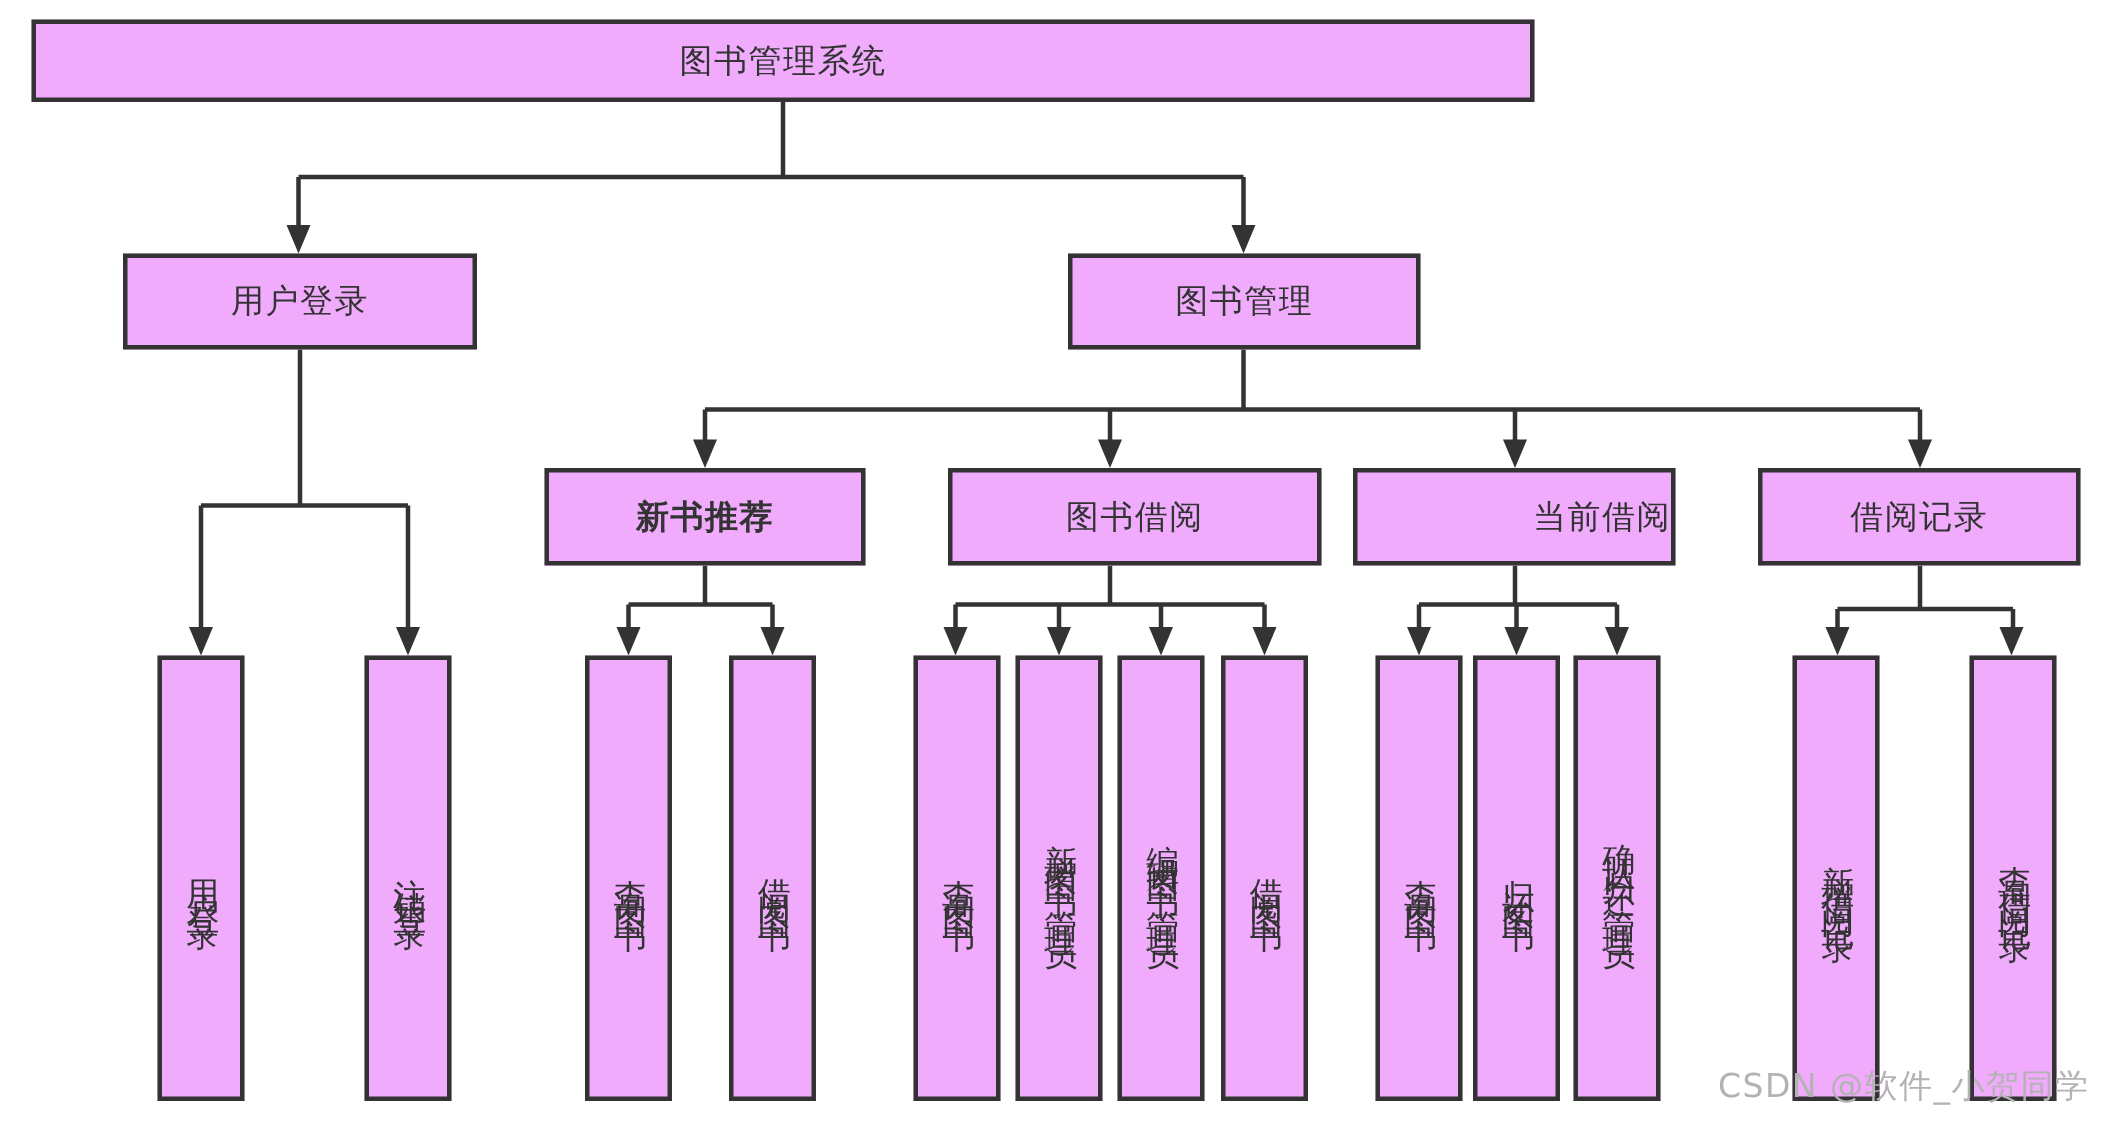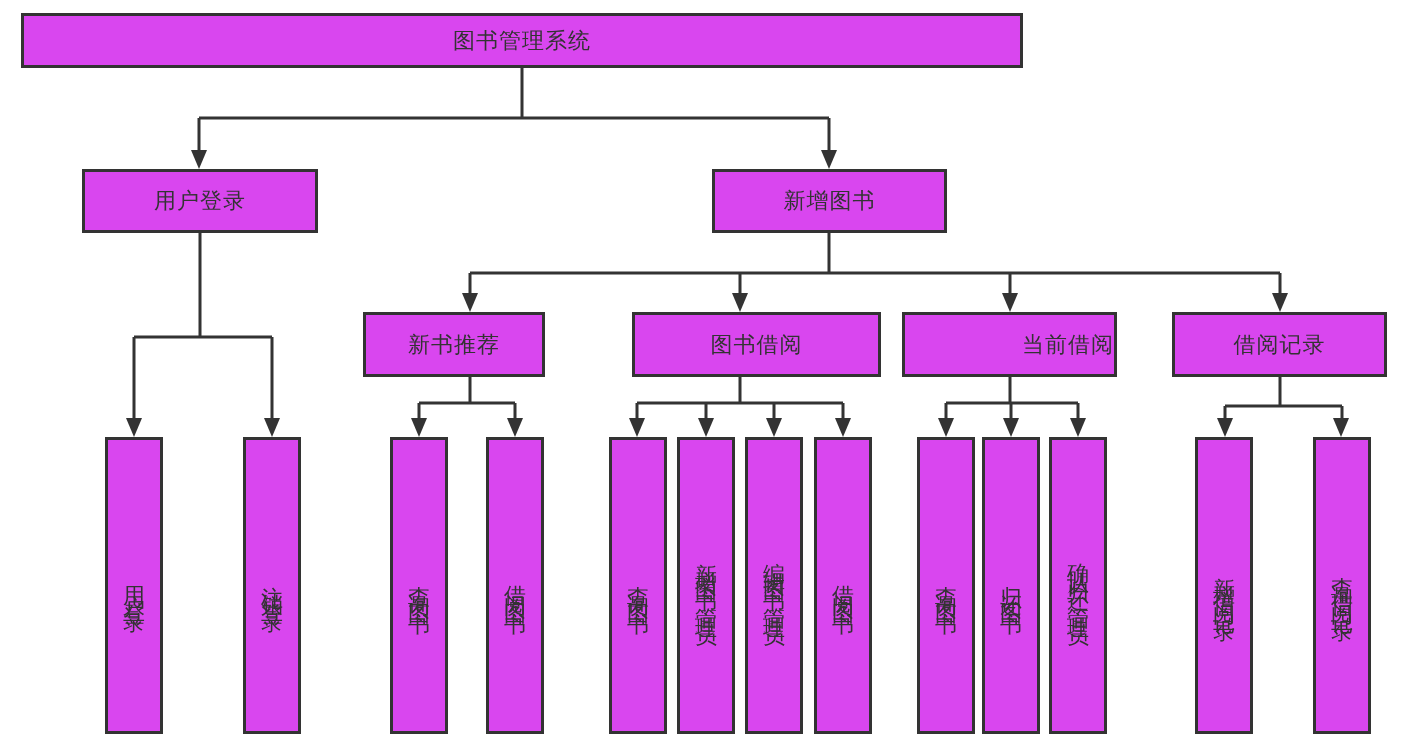--- a/index.html
+++ b/index.html
@@ -6,21 +6,21 @@
   #canvas{
     position:relative;
     width:1405px;height:747px;
     background:#ffffff;
     font-family:"DejaVu Sans",sans-serif;
     overflow:hidden;
   }
   .box{
     position:absolute;
     box-sizing:border-box;
-    background:#d946ef;
+    background:#f0abfc;
     border:3px solid #333333;
     color:#333333;
     display:flex;
     align-items:center;
     justify-content:center;
     z-index:2;
   }
   .htext{
     font-size:22px;
     letter-spacing:1px;
@@ -91,24 +91,24 @@
   </svg>
 
   <div class="box root">
     <span class="htext">图书管理系统</span>
   </div>
 
   <div class="box l2" style="left:82px;width:236px;">
     <span class="htext">用户登录</span>
   </div>
   <div class="box l2" style="left:712px;width:235px;">
-    <span class="htext">新增图书</span>
+    <span class="htext">图书管理</span>
   </div>
 
-  <div class="box l3" style="left:363px;width:182px;">
+  <div class="box l3" style="left:363px;width:214px;font-weight:bold;">
     <span class="htext">新书推荐</span>
   </div>
   <div class="box l3" style="left:632px;width:249px;">
     <span class="htext">图书借阅</span>
   </div>
   <div class="box l3" style="left:902px;width:215px;justify-content:flex-end;">
     <span class="htext">当前借阅</span>
   </div>
   <div class="box l3" style="left:1172px;width:215px;">
     <span class="htext">借阅记录</span>
@@ -151,13 +151,14 @@
     <span class="vtext">确认归还（管理员）</span>
   </div>
 
   <div class="box leaf" style="left:1195px;">
     <span class="vtext">新增借阅记录</span>
   </div>
   <div class="box leaf" style="left:1313px;">
     <span class="vtext">查询借阅记录</span>
   </div>
 
+  <div class="watermark">CSDN @软件_小贺同学</div>
 </div>
 
 </body></html>

